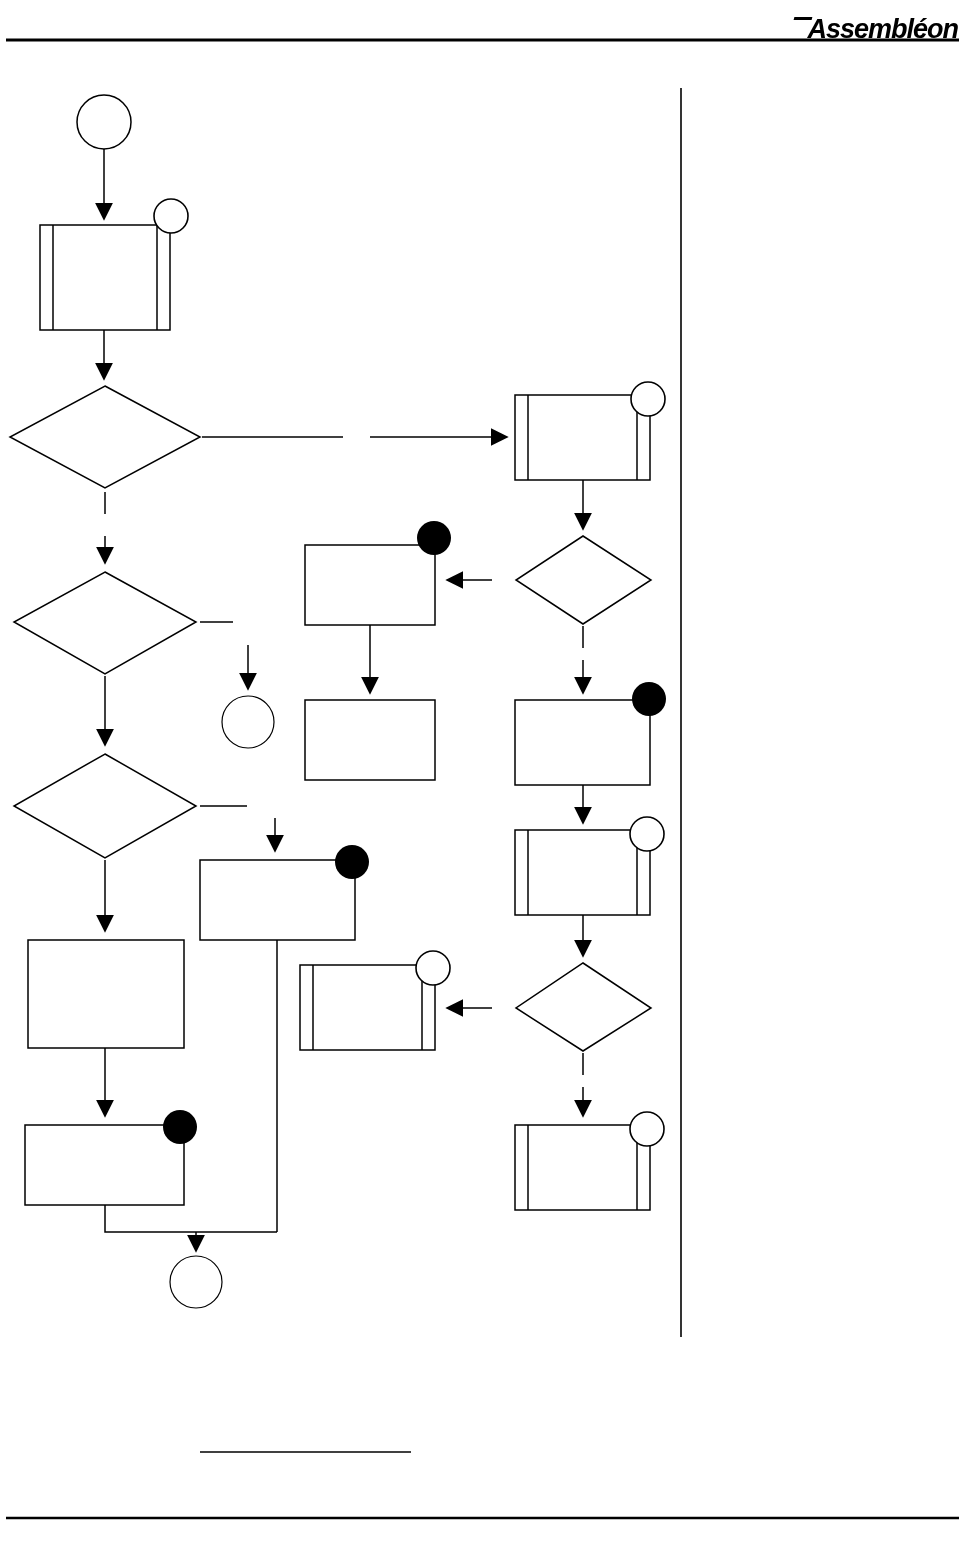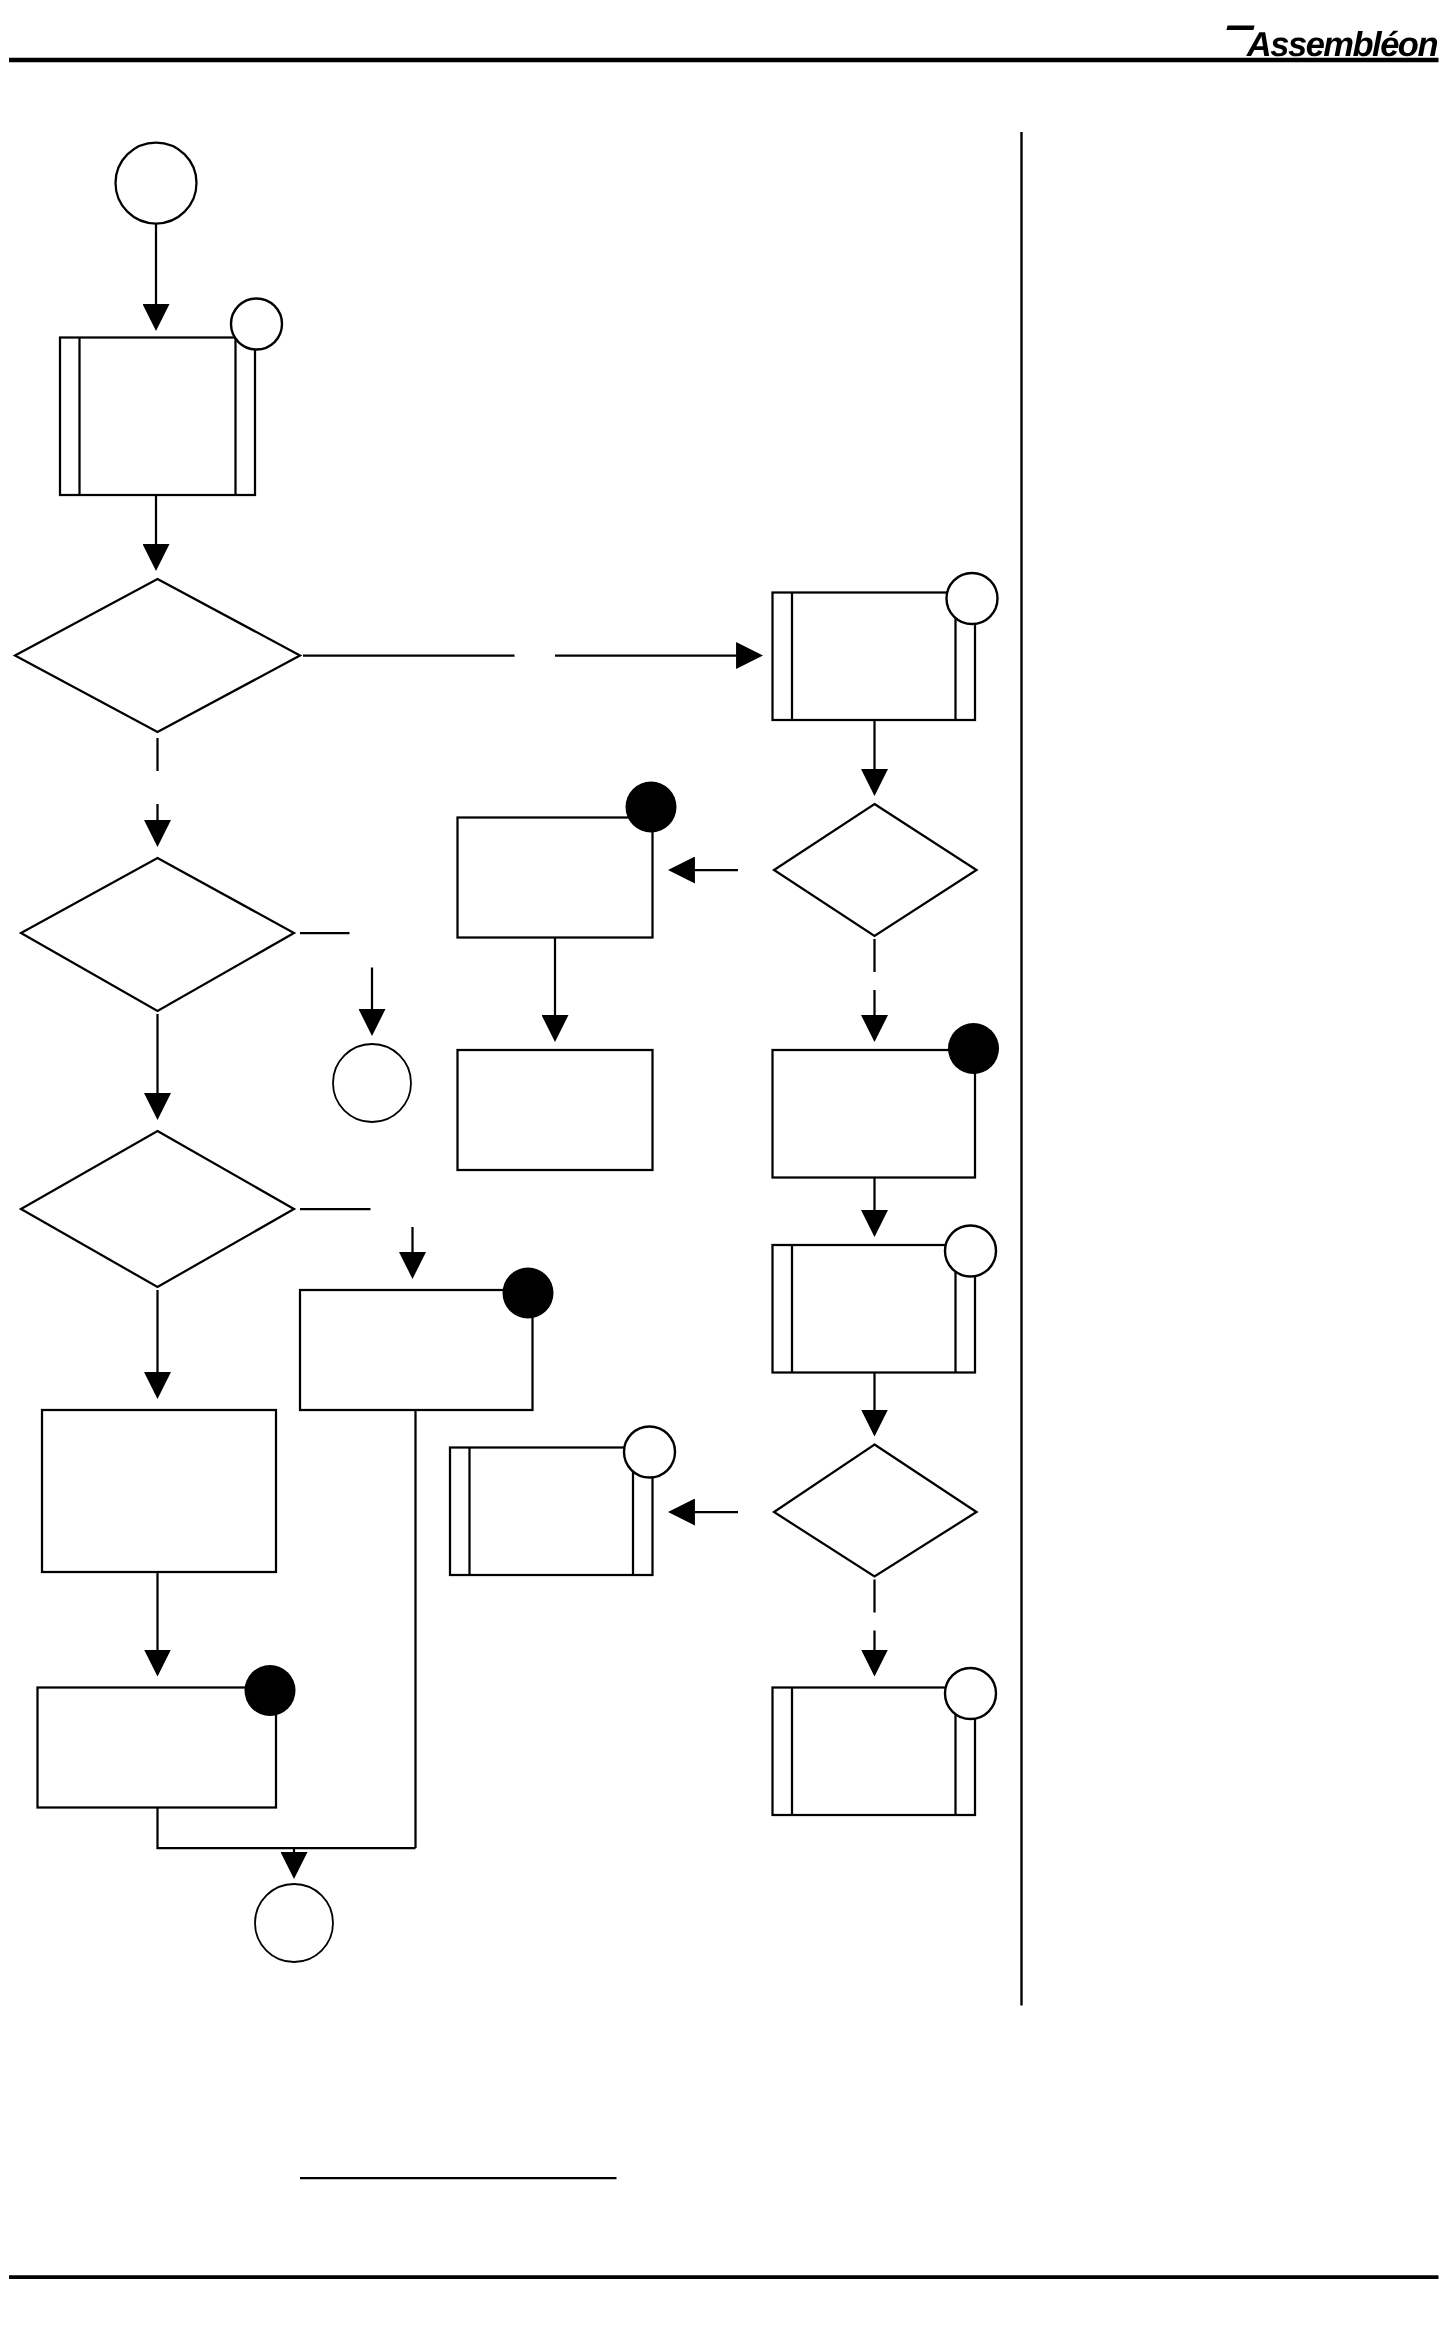--- a/index.html
+++ b/index.html
@@ -26,21 +26,21 @@
     height:3px;
     background:#000;
     margin-right:-5px;
     margin-top:3px;
     transform:skewX(-15deg);
   }
   .logo-text {
     font-family:"Liberation Sans", sans-serif;
     font-weight:700;
     font-style:italic;
-    font-size:23px;
+    font-size:27px;
     letter-spacing:-1px;
     color:#000;
     line-height:34px;
     white-space:nowrap;
     margin-top:23px;
   }
   svg.flow { position:absolute; left:0; top:0; display:block; }
 </style>
 </head>
 <body>

